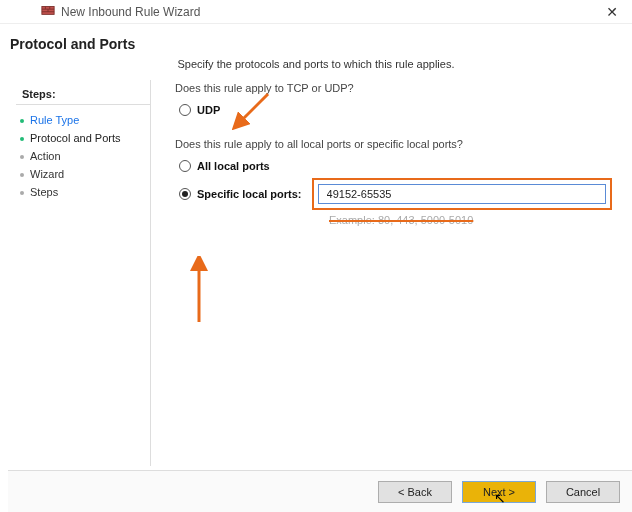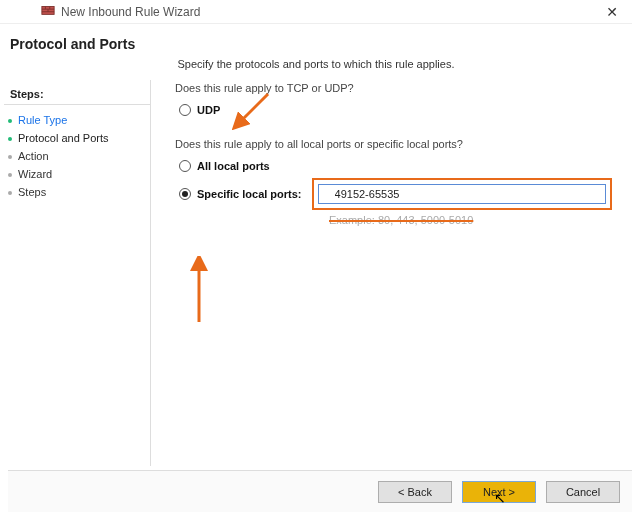--- a/index.html
+++ b/index.html
@@ -27,21 +27,21 @@
       padding: 12px 10px 10px 10px;
     }
     .header h1 { font-size: 14px; font-weight: 700; color: #222; }
     .header p { font-size: 11px; color: #333; margin-top: 6px; text-align: center; }
     .main {
       display: flex;
       height: calc(100% - 24px - 60px - 42px);
     }
     .sidebar {
       width: 150px;
-      padding: 8px 0 0 4px;
+      padding: 8px 0 0 16px;
     }
     .sidebar .steps-label { font-size: 11px; font-weight: 700; color: #222; padding: 0 6px 4px 6px; border-bottom: 1px solid #ddd;}
     .sidebar ul { list-style: none; margin-top: 6px;}
     .sidebar li {
       padding: 3px 8px 3px 14px;
       font-size: 11px;
       color: #333;
       position: relative;
     }
     .sidebar li.completed { color: #2b7; }
@@ -101,21 +101,21 @@
     }
     .portinput-wrap {
       border: 2px solid #e86a1a;
       padding: 4px;
       display: inline-block;
     }
     .portinput {
       width: 288px;
       height: 20px;
       border: 1px solid #5a8bd6;
-      padding: 2px 16px;
+      padding: 2px 8px;
       font-size: 11px;
       color: #222;
       outline: none;
     }
     .example {
       font-size: 11px;
       color: #aaa;
       margin-left: 150px;
       margin-top: 4px;
       text-decoration: line-through;

